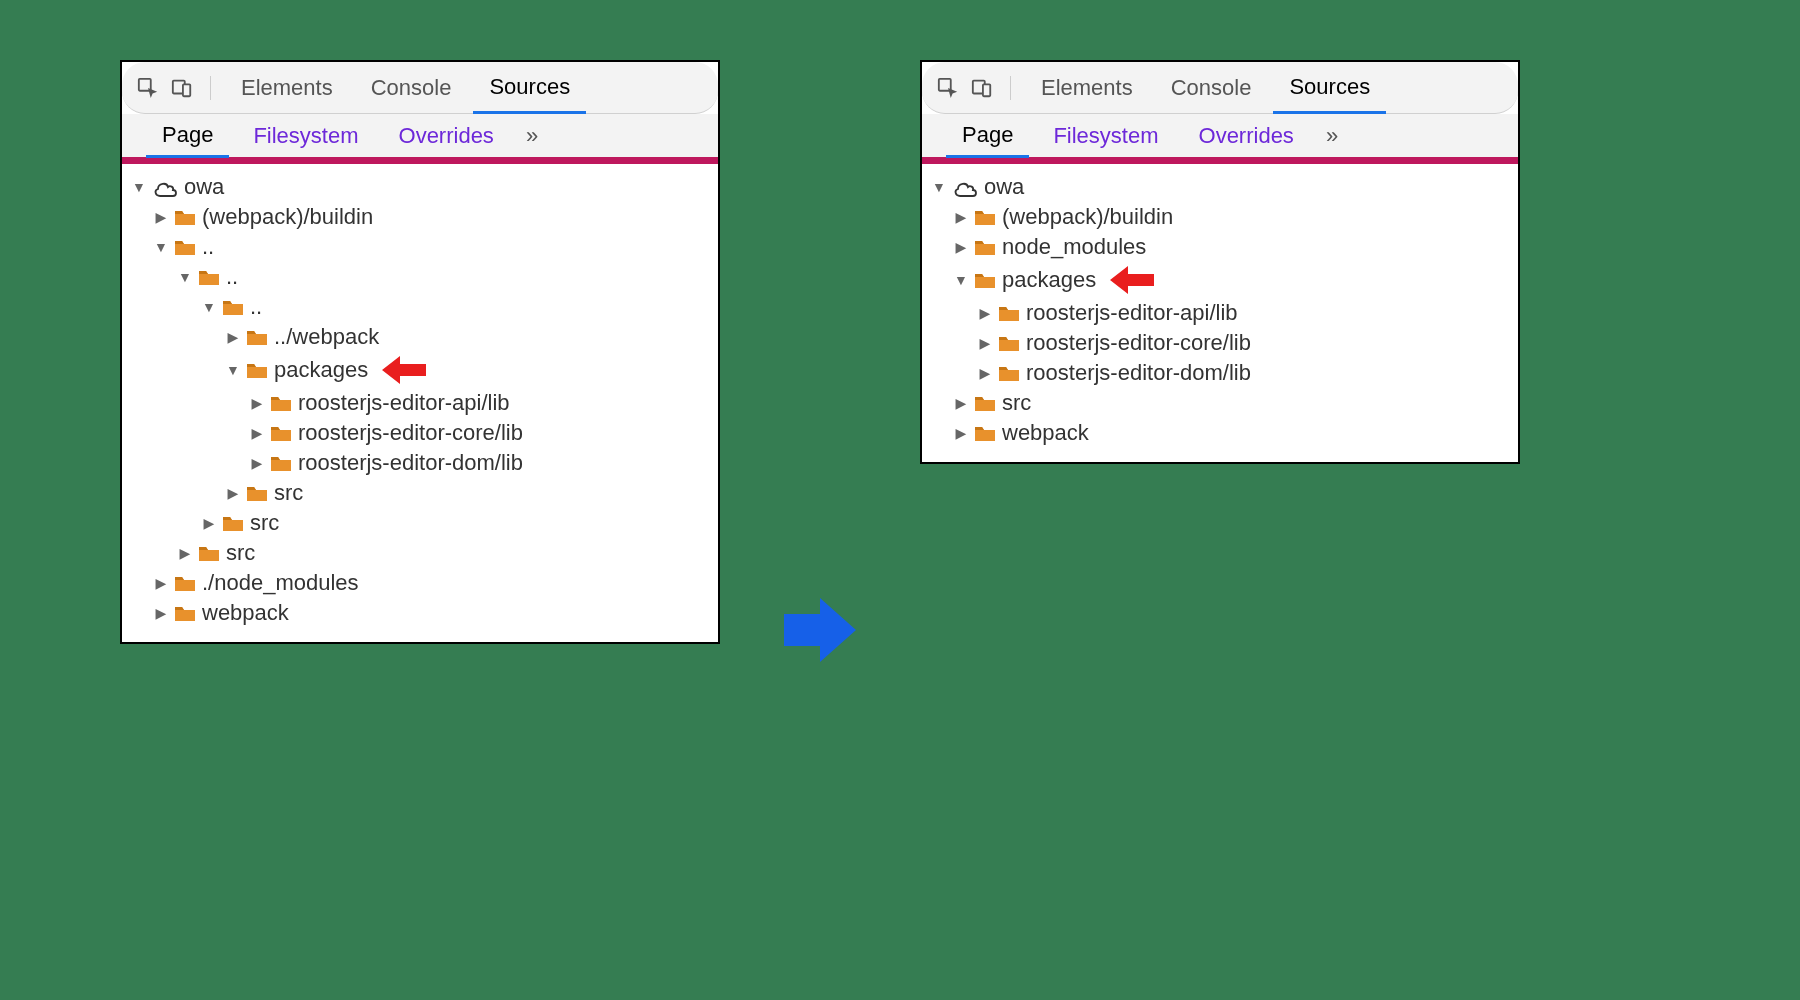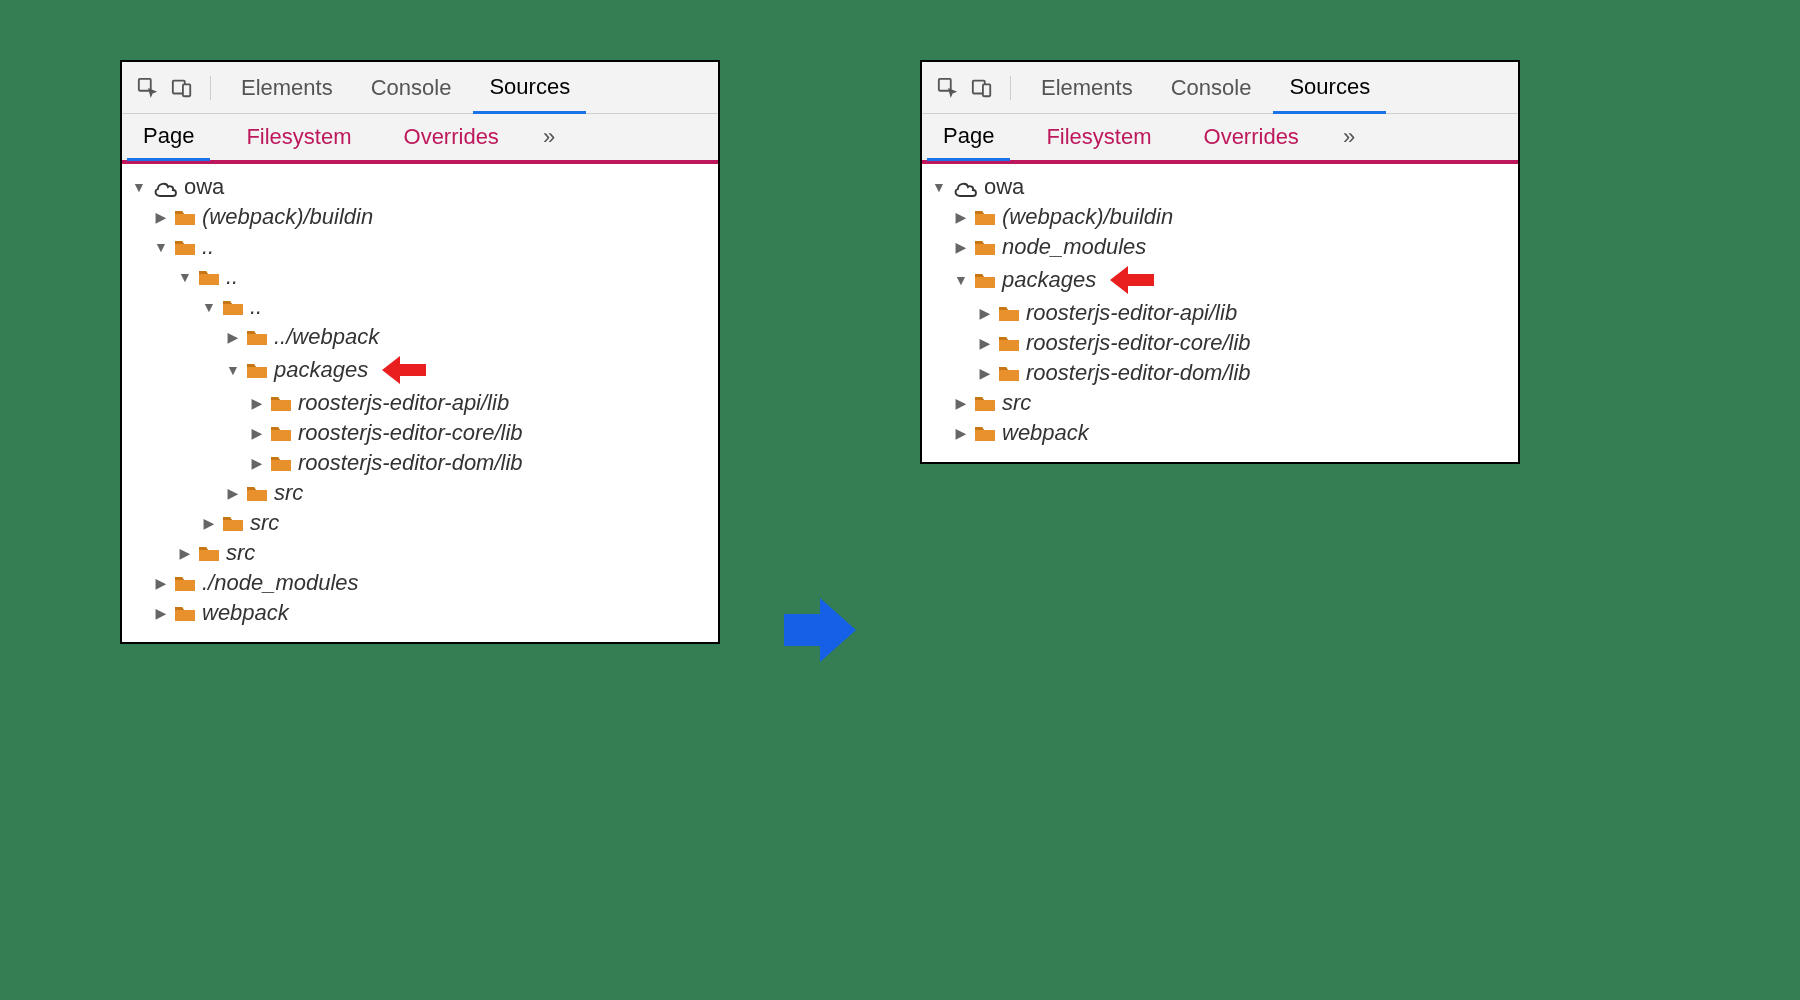--- a/index.html
+++ b/index.html
@@ -20,20 +20,21 @@
     overflow: hidden;
   }
   .toolbar {
     display: flex;
     align-items: center;
     background: #f3f3f3;
     border-bottom: 1px solid #d0d0d0;
     height: 52px;
     padding: 0 12px;
     gap: 6px;
+    border-radius: 23px;
   }
   .icon-btn {
     width: 28px; height: 28px;
     display: flex; align-items: center; justify-content: center;
     color: #555;
   }
   .vsep {
     width: 1px; height: 24px;
     background: #ccc;
     margin: 0 8px;
@@ -51,28 +52,28 @@
     color: #000;
     font-weight: 400;
     border-bottom: 3px solid #1a73e8;
     margin-bottom: -1px;
     text-align: center;
   }
   .subbar {
     display: flex;
     align-items: center;
     background: #f3f3f3;
-    border-bottom: 4px solid #be185d;
+    border-bottom: 7px solid #be185d;
     height: 50px;
-    padding: 0 5px;
-    gap: 20px;
+    padding: 0 24px;
+    gap: 8px;
   }
   .sub-tab {
     font-size: 22px;
-    color: #be185d;
+    color: #6d28d9;
     padding: 0 16px;
     height: 100%;
     display: flex;
     align-items: center;
     cursor: pointer;
   }
   .sub-tab.active {
     color: #000;
     border-bottom: 3px solid #1a73e8;
     margin-bottom: -1px;
@@ -102,21 +103,21 @@
     width: 22px; height: 18px;
     position: relative;
     flex-shrink: 0;
   }
   .folder-icon svg { display: block; }
   .cloud-icon {
     width: 26px; height: 18px;
     flex-shrink: 0;
   }
   .label { }
-  .label.italic { font-style: italic; }
+  .label.italic { }
   .indent-0 { padding-left: 6px; }
   .indent-1 { padding-left: 28px; }
   .indent-2 { padding-left: 52px; }
   .indent-3 { padding-left: 76px; }
   .indent-4 { padding-left: 100px; }
   .indent-5 { padding-left: 124px; }
   .red-arrow {
     color: #e91e1e;
     display: inline-flex;
     margin-left: 6px;

